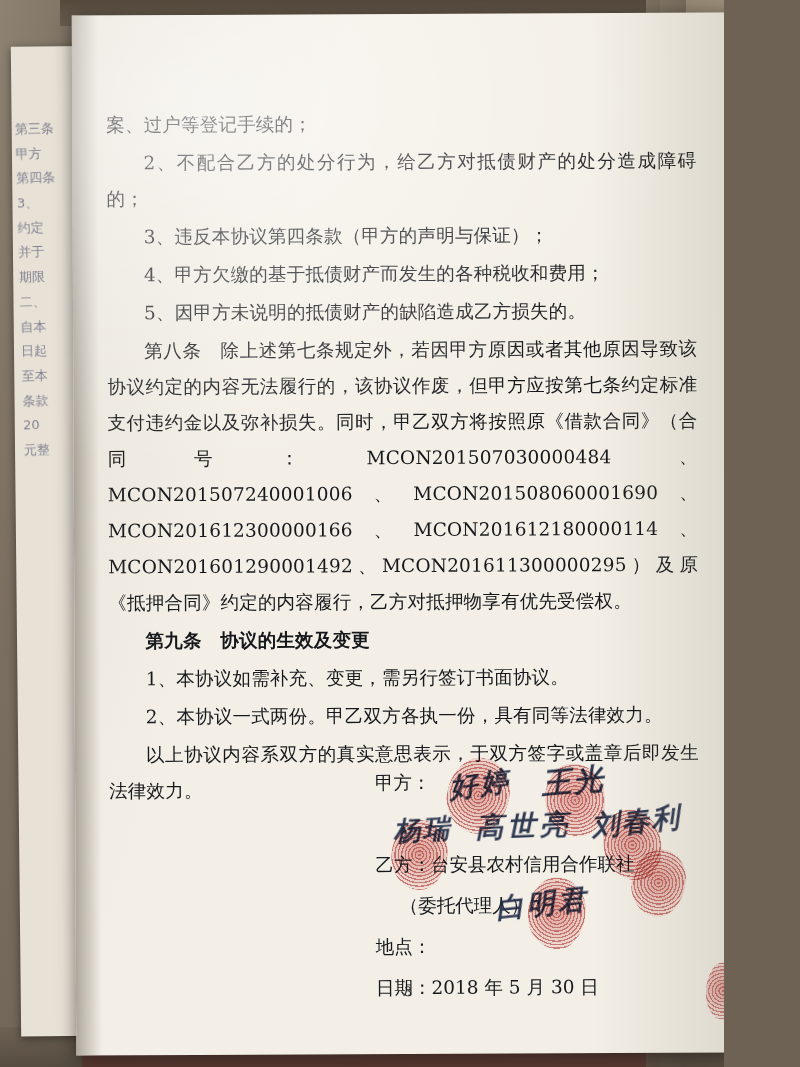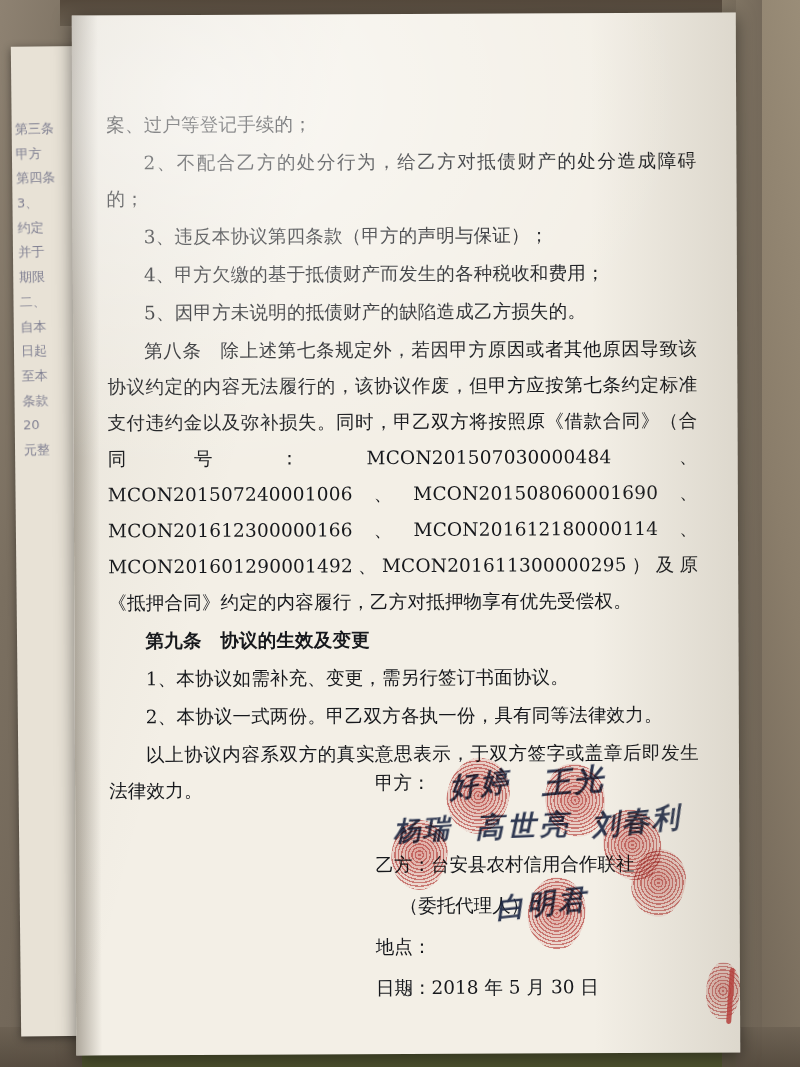--- a/index.html
+++ b/index.html
@@ -9,23 +9,23 @@
   }
   body {
     width: 800px;
     height: 1067px;
     overflow: hidden;
     font-family: "DejaVu Sans", sans-serif;
   }
 
   #scene {
     position: relative;
-    width: 800px;
+    width: 724px;
     height: 1067px;
-    background: #4d7c0f;
+    background: #7f1d1d;
     overflow: hidden;
   }
 
   
   .desk-left {
     position: absolute;
     left: 0; top: 0;
     width: 82px; height: 1067px;
     background: linear-gradient(100deg, #8e8272 0%, #7a6f60 40%, #6b6053 100%);
   }

